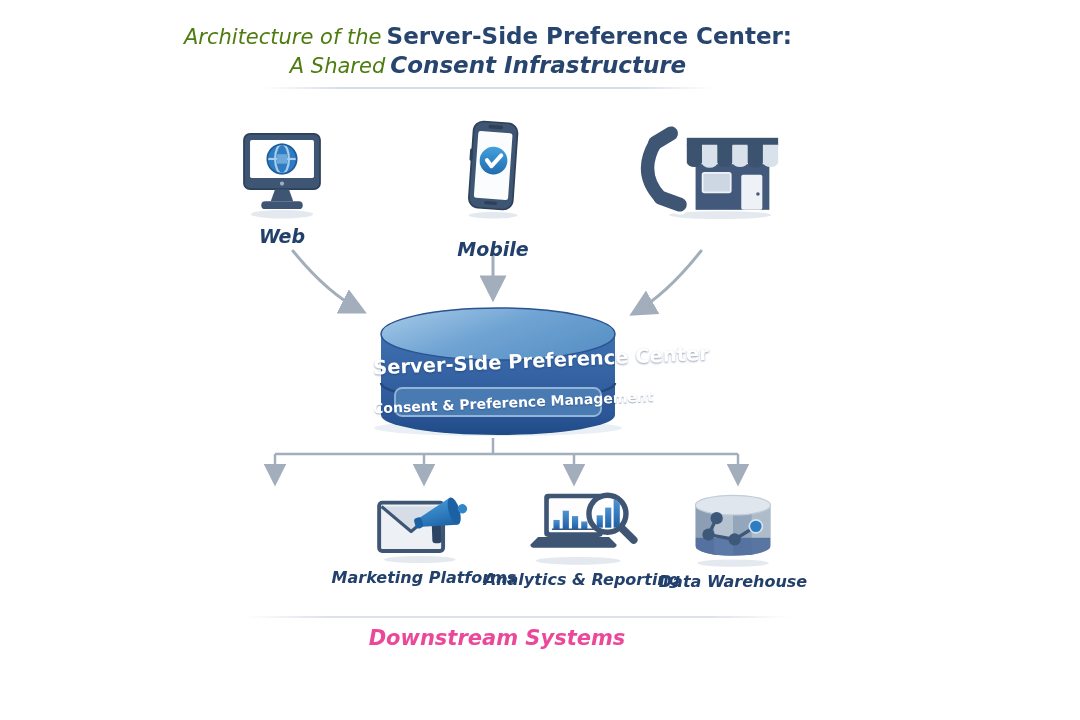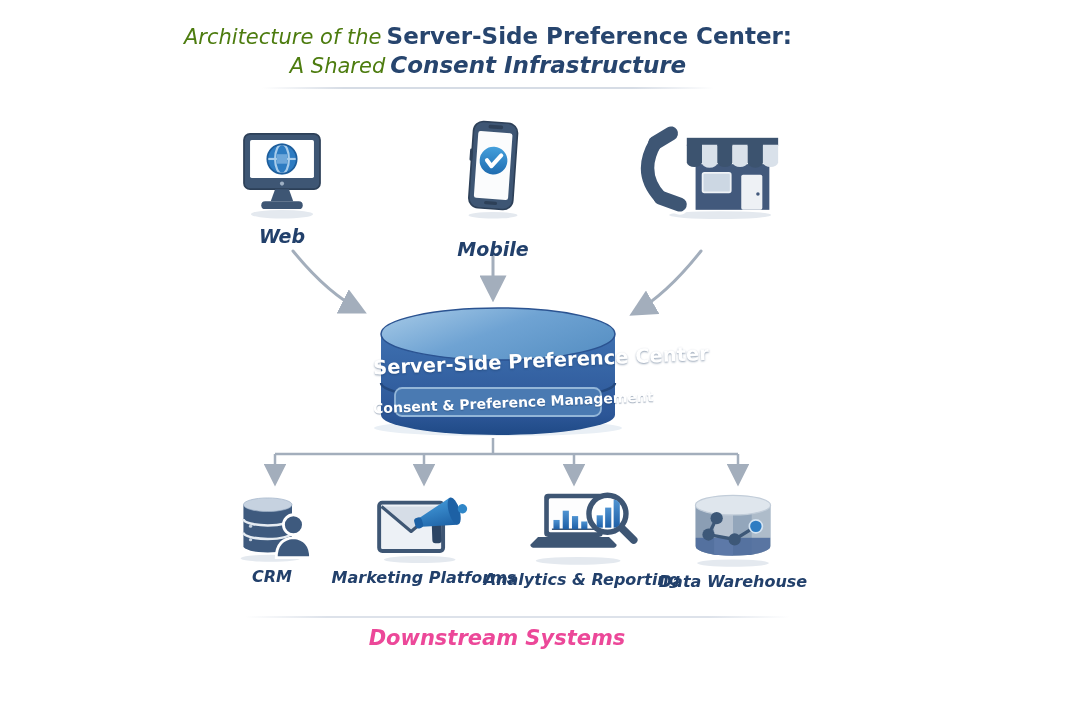--- a/index.html
+++ b/index.html
@@ -154,34 +154,20 @@
       <ellipse cx="125" cy="122" rx="124" ry="8" fill="#e9eff5"></ellipse>
       <path d="M8,28 L8,109 A117,20 0 0 0 242,109 L242,28 Z" fill="url(#cylBody)"></path>
       <path d="M8,77 A117,18 0 0 0 242,77" stroke="#24497f" stroke-width="2.5" fill="none"></path>
       <ellipse cx="125" cy="28" rx="117" ry="26" fill="url(#cylTop)" stroke="#2b5391" stroke-width="1.5"></ellipse>
       <rect x="22" y="82" width="206" height="28" rx="7" fill="#4a7ab2" stroke="#93b6d8" stroke-width="1.8"></rect>
     </svg>
   </div>
   <div id="cyl-title" class="cyl-text">Server-Side Preference Center</div>
   <div id="cyl-sub" class="cyl-text">Consent &amp; Preference Management</div>
 
-  <div class="node" style="left:192px;top:489px;width:160px;">
-    <svg width="86" height="75" viewBox="0 0 120 105">
-      <ellipse cx="58" cy="97" rx="42" ry="5" fill="#e4e9ef"></ellipse>
-      <path d="M20,22 L20,80 A34,9 0 0 0 88,80 L88,22 Z" fill="#3e5a7e"></path>
-      <ellipse cx="54" cy="22" rx="34" ry="9.5" fill="#c6d2e0" stroke="#9fb2c8" stroke-width="1"></ellipse>
-      <path d="M20,42 A34,9 0 0 0 88,42" stroke="#e6ecf2" stroke-width="3.5" fill="none"></path>
-      <path d="M20,61 A34,9 0 0 0 88,61" stroke="#e6ecf2" stroke-width="3.5" fill="none"></path>
-      <circle cx="30" cy="52" r="2.3" fill="#c6d2e0"></circle>
-      <circle cx="30" cy="71" r="2.3" fill="#c6d2e0"></circle>
-      <circle cx="90" cy="50" r="14" fill="#3e5a7e" stroke="#ffffff" stroke-width="4"></circle>
-      <path d="M66,96 Q66,70 90,68 Q114,70 114,96 Z" fill="#3e5a7e" stroke="#ffffff" stroke-width="4"></path>
-    </svg>
-    <div class="node-label small">CRM</div>
-  </div>
 
   <div class="node" style="left:344px;top:487px;width:160px;">
     <svg width="106" height="78" viewBox="0 0 135 100">
       <defs>
         <linearGradient id="mega" x1="0" y1="0" x2="0" y2="1">
           <stop offset="0" stop-color="#3f94d4"></stop>
             <stop offset="1" stop-color="#1d61a5"></stop>
         </linearGradient>
       </defs>
       <ellipse cx="62" cy="93" rx="46" ry="4.5" fill="#e4e9ef"></ellipse>

